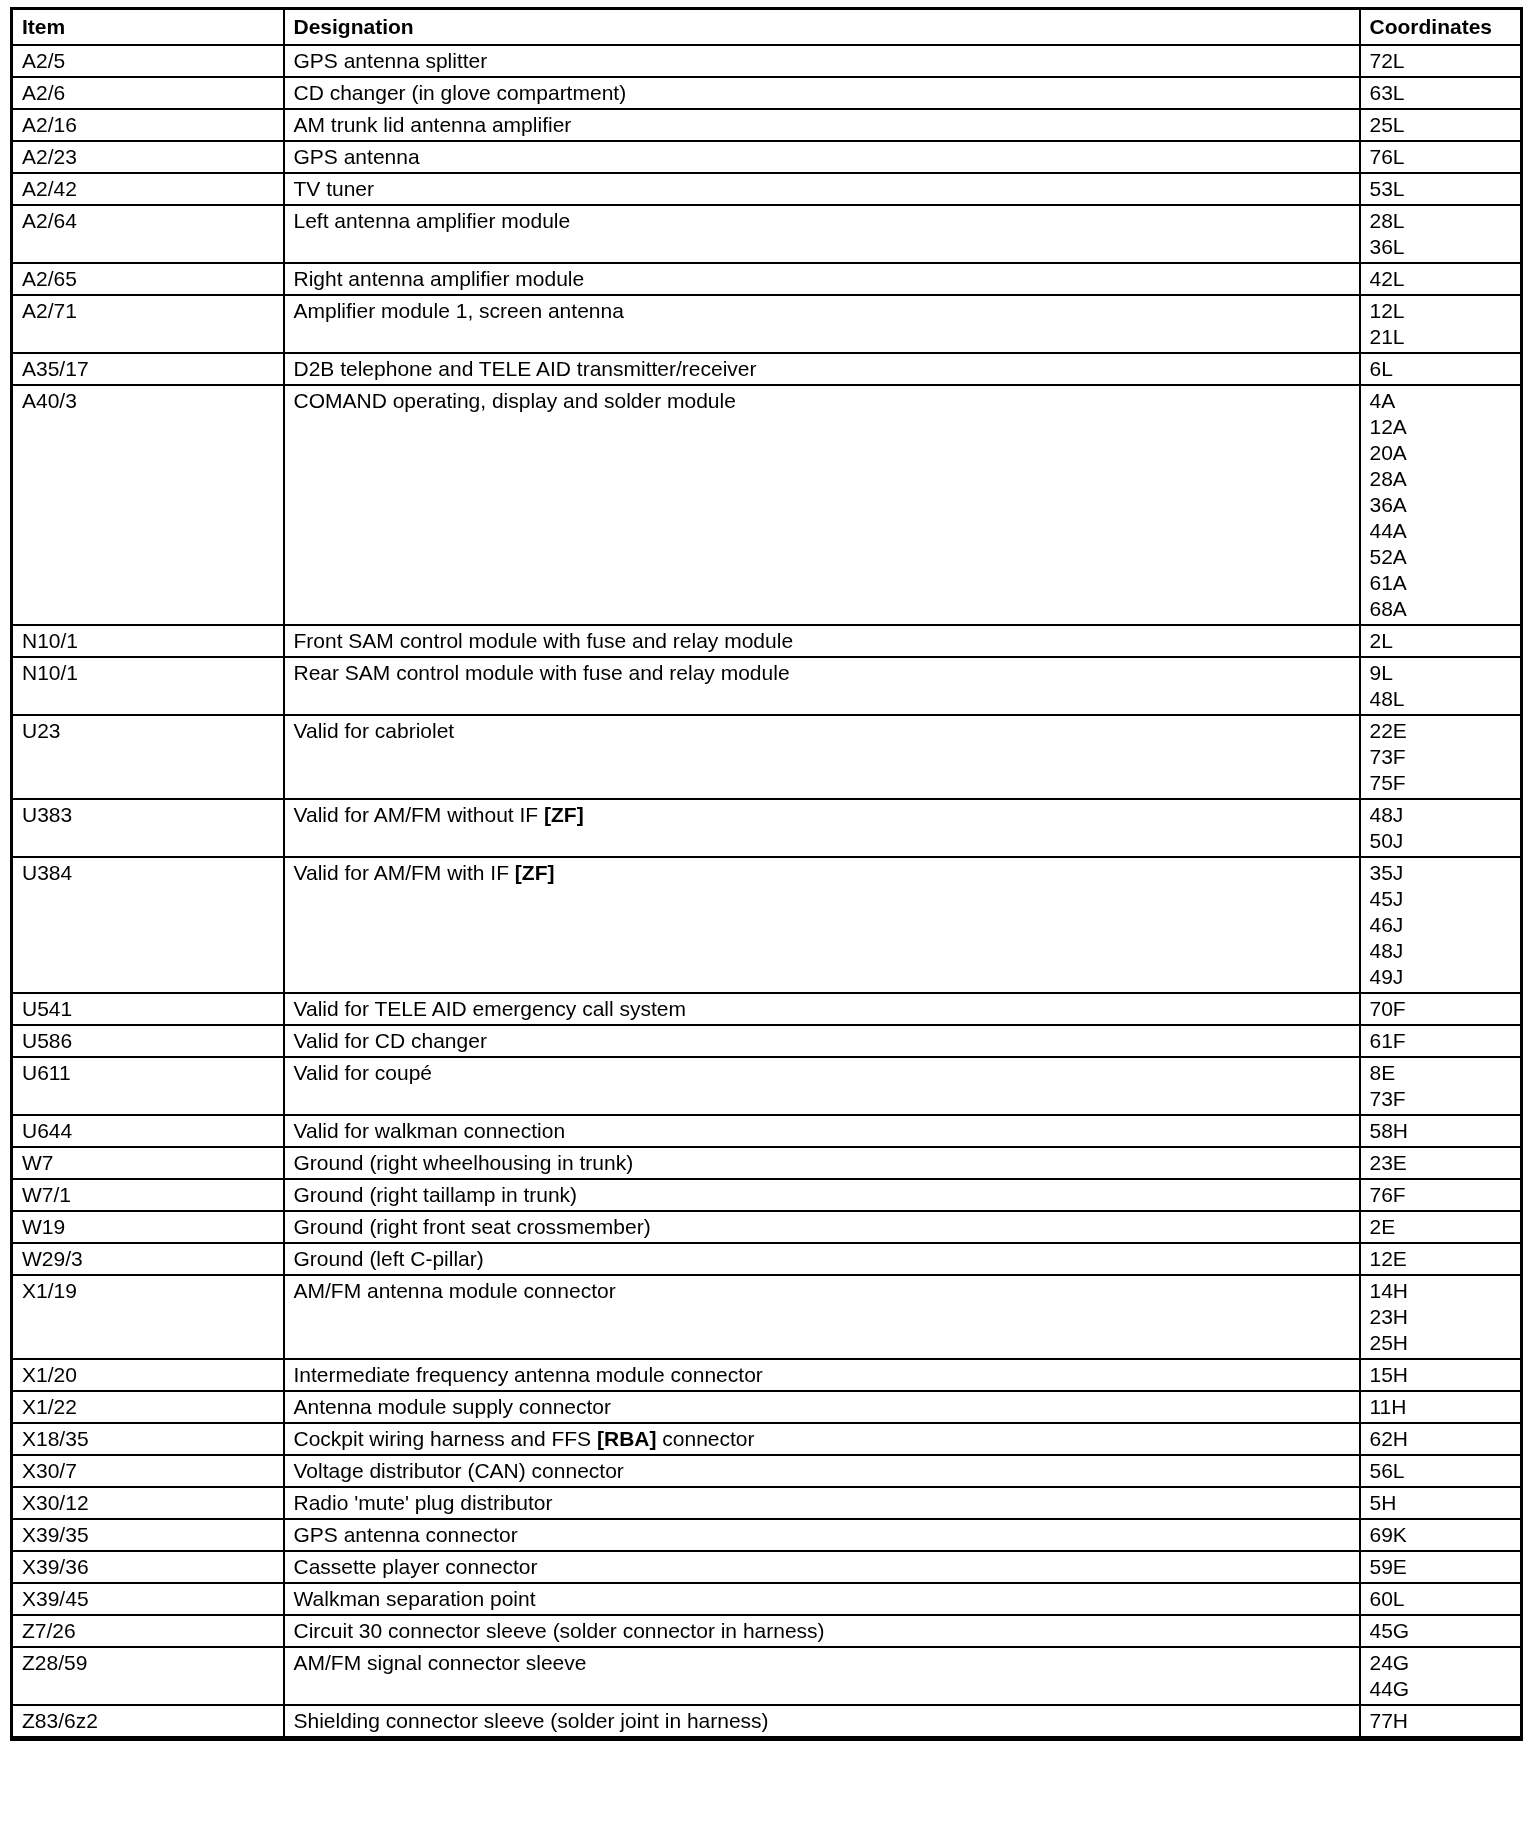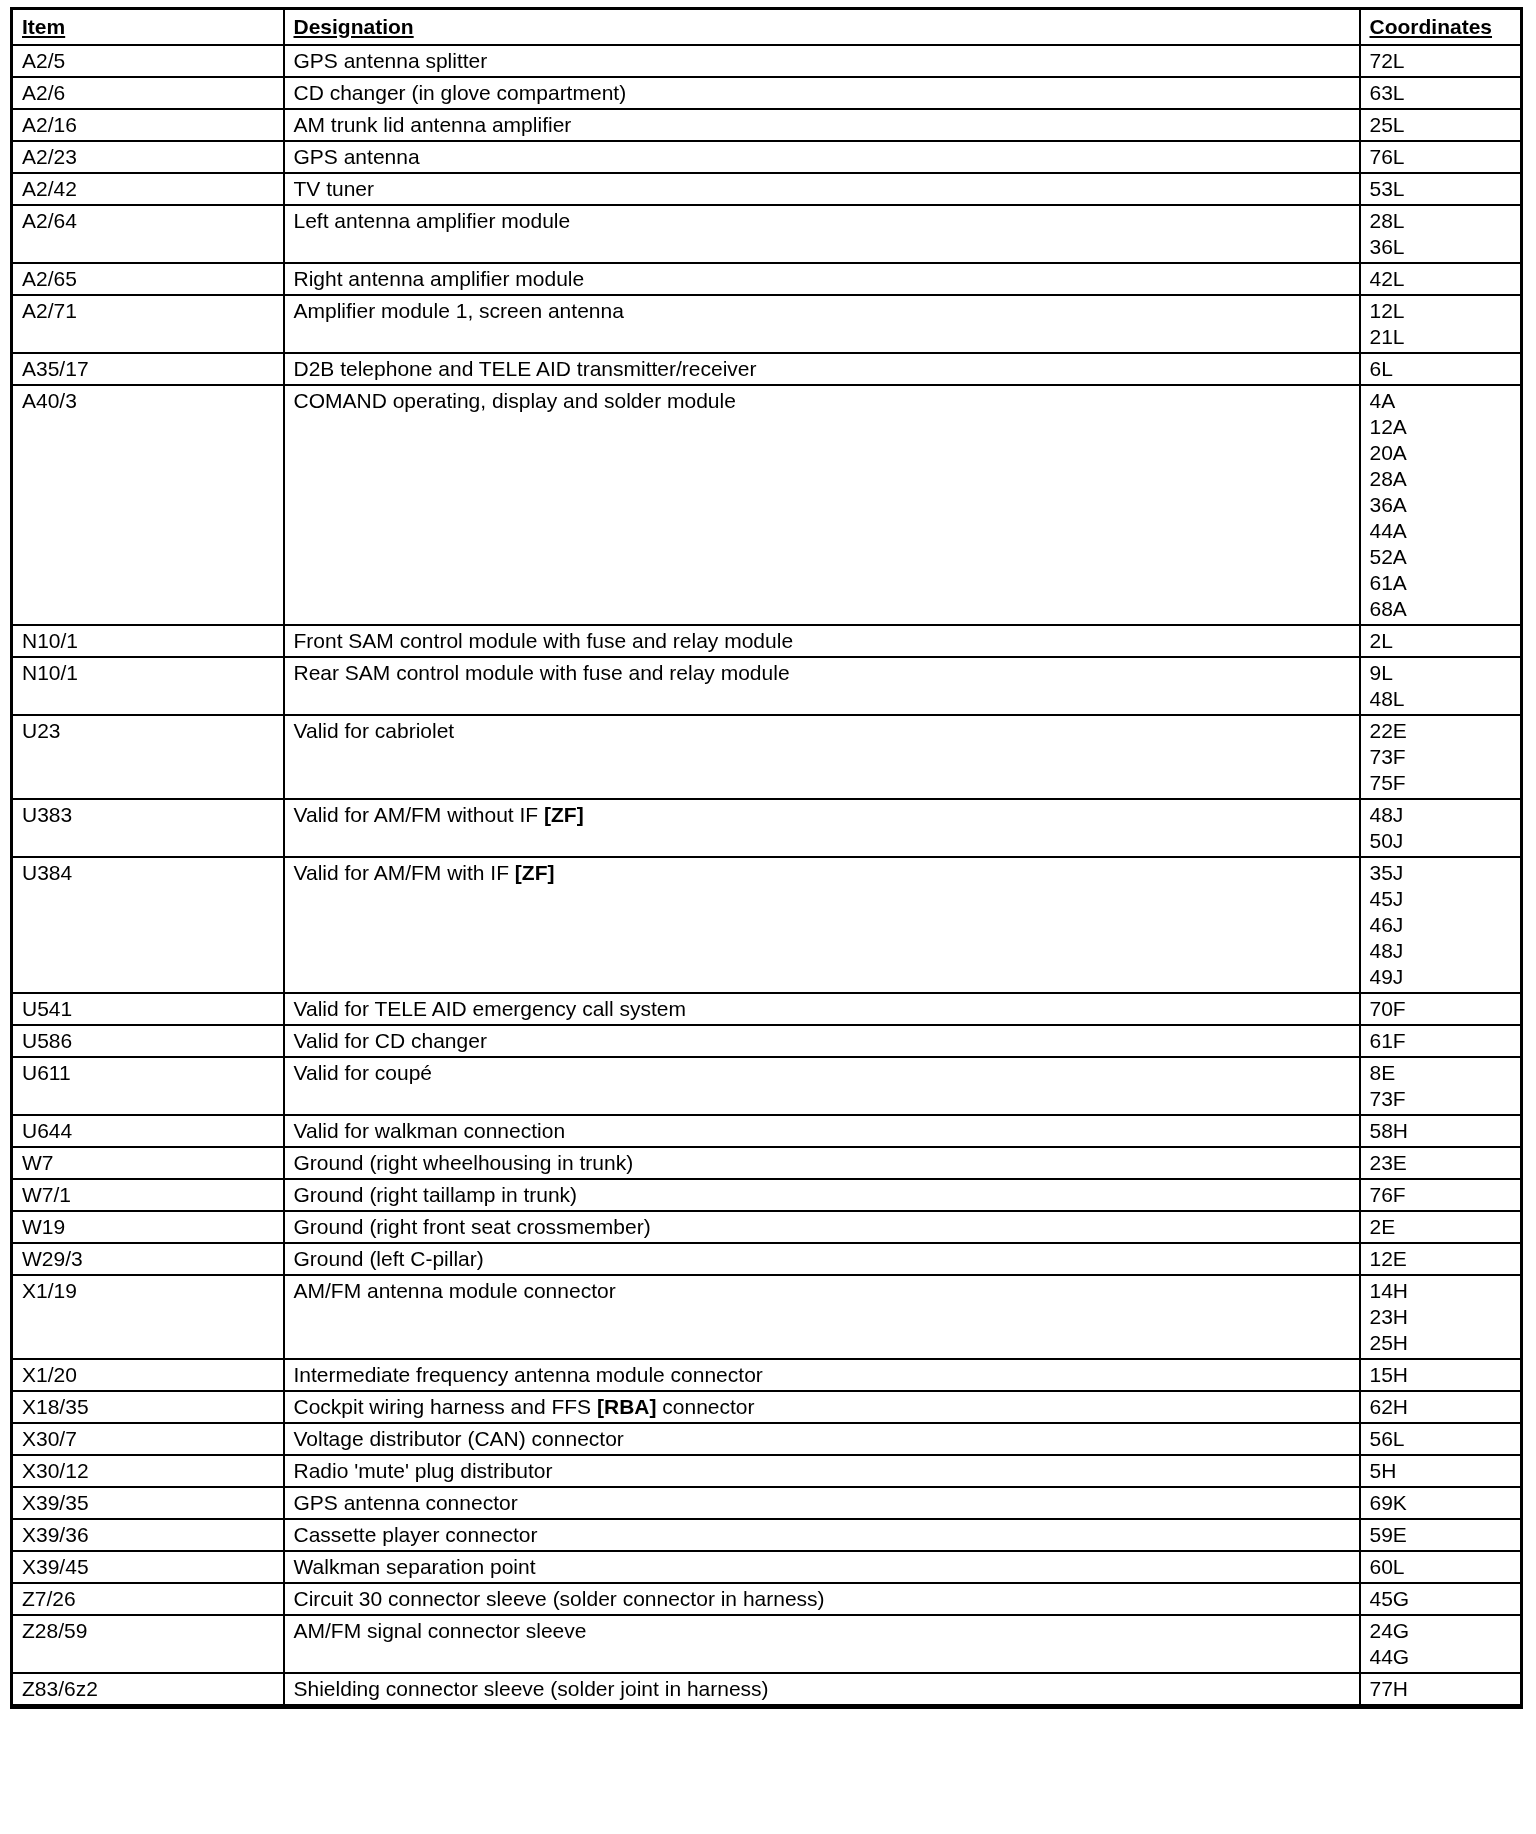--- a/index.html
+++ b/index.html
@@ -31,21 +31,20 @@
     font-size: 21px;
     line-height: 26px;
     padding: 2px 8px 2px 9px;
     overflow: hidden;
     white-space: normal;
   }
   th {
     font-weight: bold;
     padding-top: 4px;
     padding-bottom: 4px;
-    text-decoration: underline;
   }
   td .coord-line { display: block; }
 </style>
 </head>
 <body>
 
 <div class="page">
   <table class="legend">
     <colgroup>
       <col class="c-item">
@@ -250,20 +249,27 @@
           </td>
   </tr>
         <tr>
     <td>X1/20</td>
     <td>Intermediate frequency antenna module connector</td>
     <td>
             <span class="coord-line">15H</span>
           </td>
   </tr>
         <tr>
+    <td>X1/22</td>
+    <td>Antenna module supply connector</td>
+    <td>
+            <span class="coord-line">11H</span>
+          </td>
+  </tr>
+        <tr>
     <td>X18/35</td>
     <td>Cockpit wiring harness and FFS <b>[RBA]</b> connector</td>
     <td>
             <span class="coord-line">62H</span>
           </td>
   </tr>
         <tr>
     <td>X30/7</td>
     <td>Voltage distributor (CAN) connector</td>
     <td>

